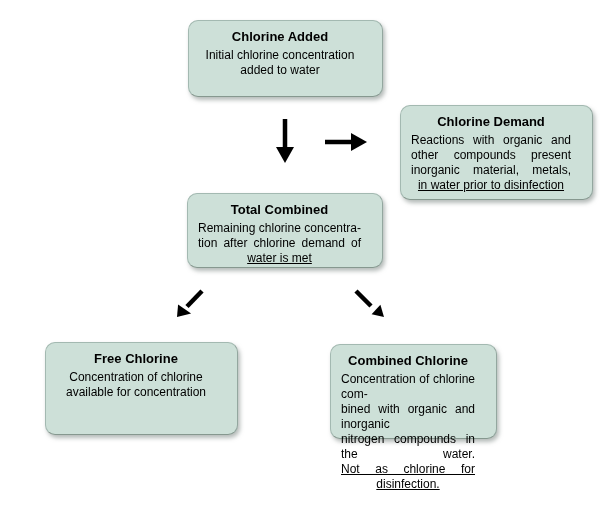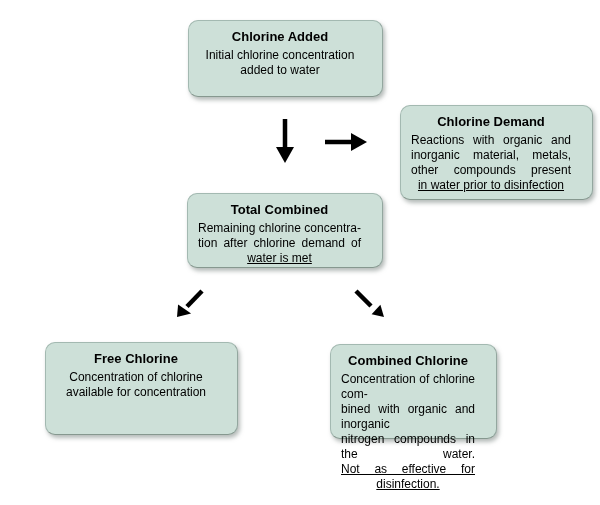--- a/index.html
+++ b/index.html
@@ -71,22 +71,22 @@
     <div class="body">
         <div class="line">Initial chlorine concentration</div>
         <div class="line">added to water</div>
       </div>
   </div>
 
   <div class="box justified box-chlorine-demand">
     <div class="title">Chlorine Demand</div>
     <div class="body">
         <div class="line">Reactions with organic and</div>
+        <div class="line">other compounds present</div>
         <div class="line">inorganic material, metals,</div>
-        <div class="line">other compounds present</div>
         <div class="line">in water prior to disinfection</div>
       </div>
   </div>
 
   <div class="box justified box-total-chlorine">
     <div class="title">Total Combined</div>
     <div class="body">
         <div class="line">Remaining chlorine concentra-</div>
         <div class="line">tion after chlorine demand of</div>
         <div class="line">water is met</div>
@@ -100,21 +100,21 @@
         <div class="line">available for concentration</div>
       </div>
   </div>
 
   <div class="box justified box-combined-chlorine">
     <div class="title">Combined Chlorine</div>
     <div class="body">
         <div class="line">Concentration of chlorine com-</div>
         <div class="line">bined with organic and inorganic</div>
         <div class="line">nitrogen compounds in the water.</div>
-        <div class="line">Not as effective for disinfection.</div>
+        <div class="line">Not as chlorine for disinfection.</div>
       </div>
   </div>
 
   <svg class="arrow arrow-down" width="28" height="46" viewBox="0 0 28 46">
     <rect x="11.75" y="0" width="4.5" height="29" fill="#000000"></rect>
     <polygon points="5,28 23,28 14,44" fill="#000000"></polygon>
   </svg>
 
   <svg class="arrow arrow-right" width="44" height="28" viewBox="0 0 44 28">
     <rect x="0" y="11.75" width="27" height="4.5" fill="#000000"></rect>

